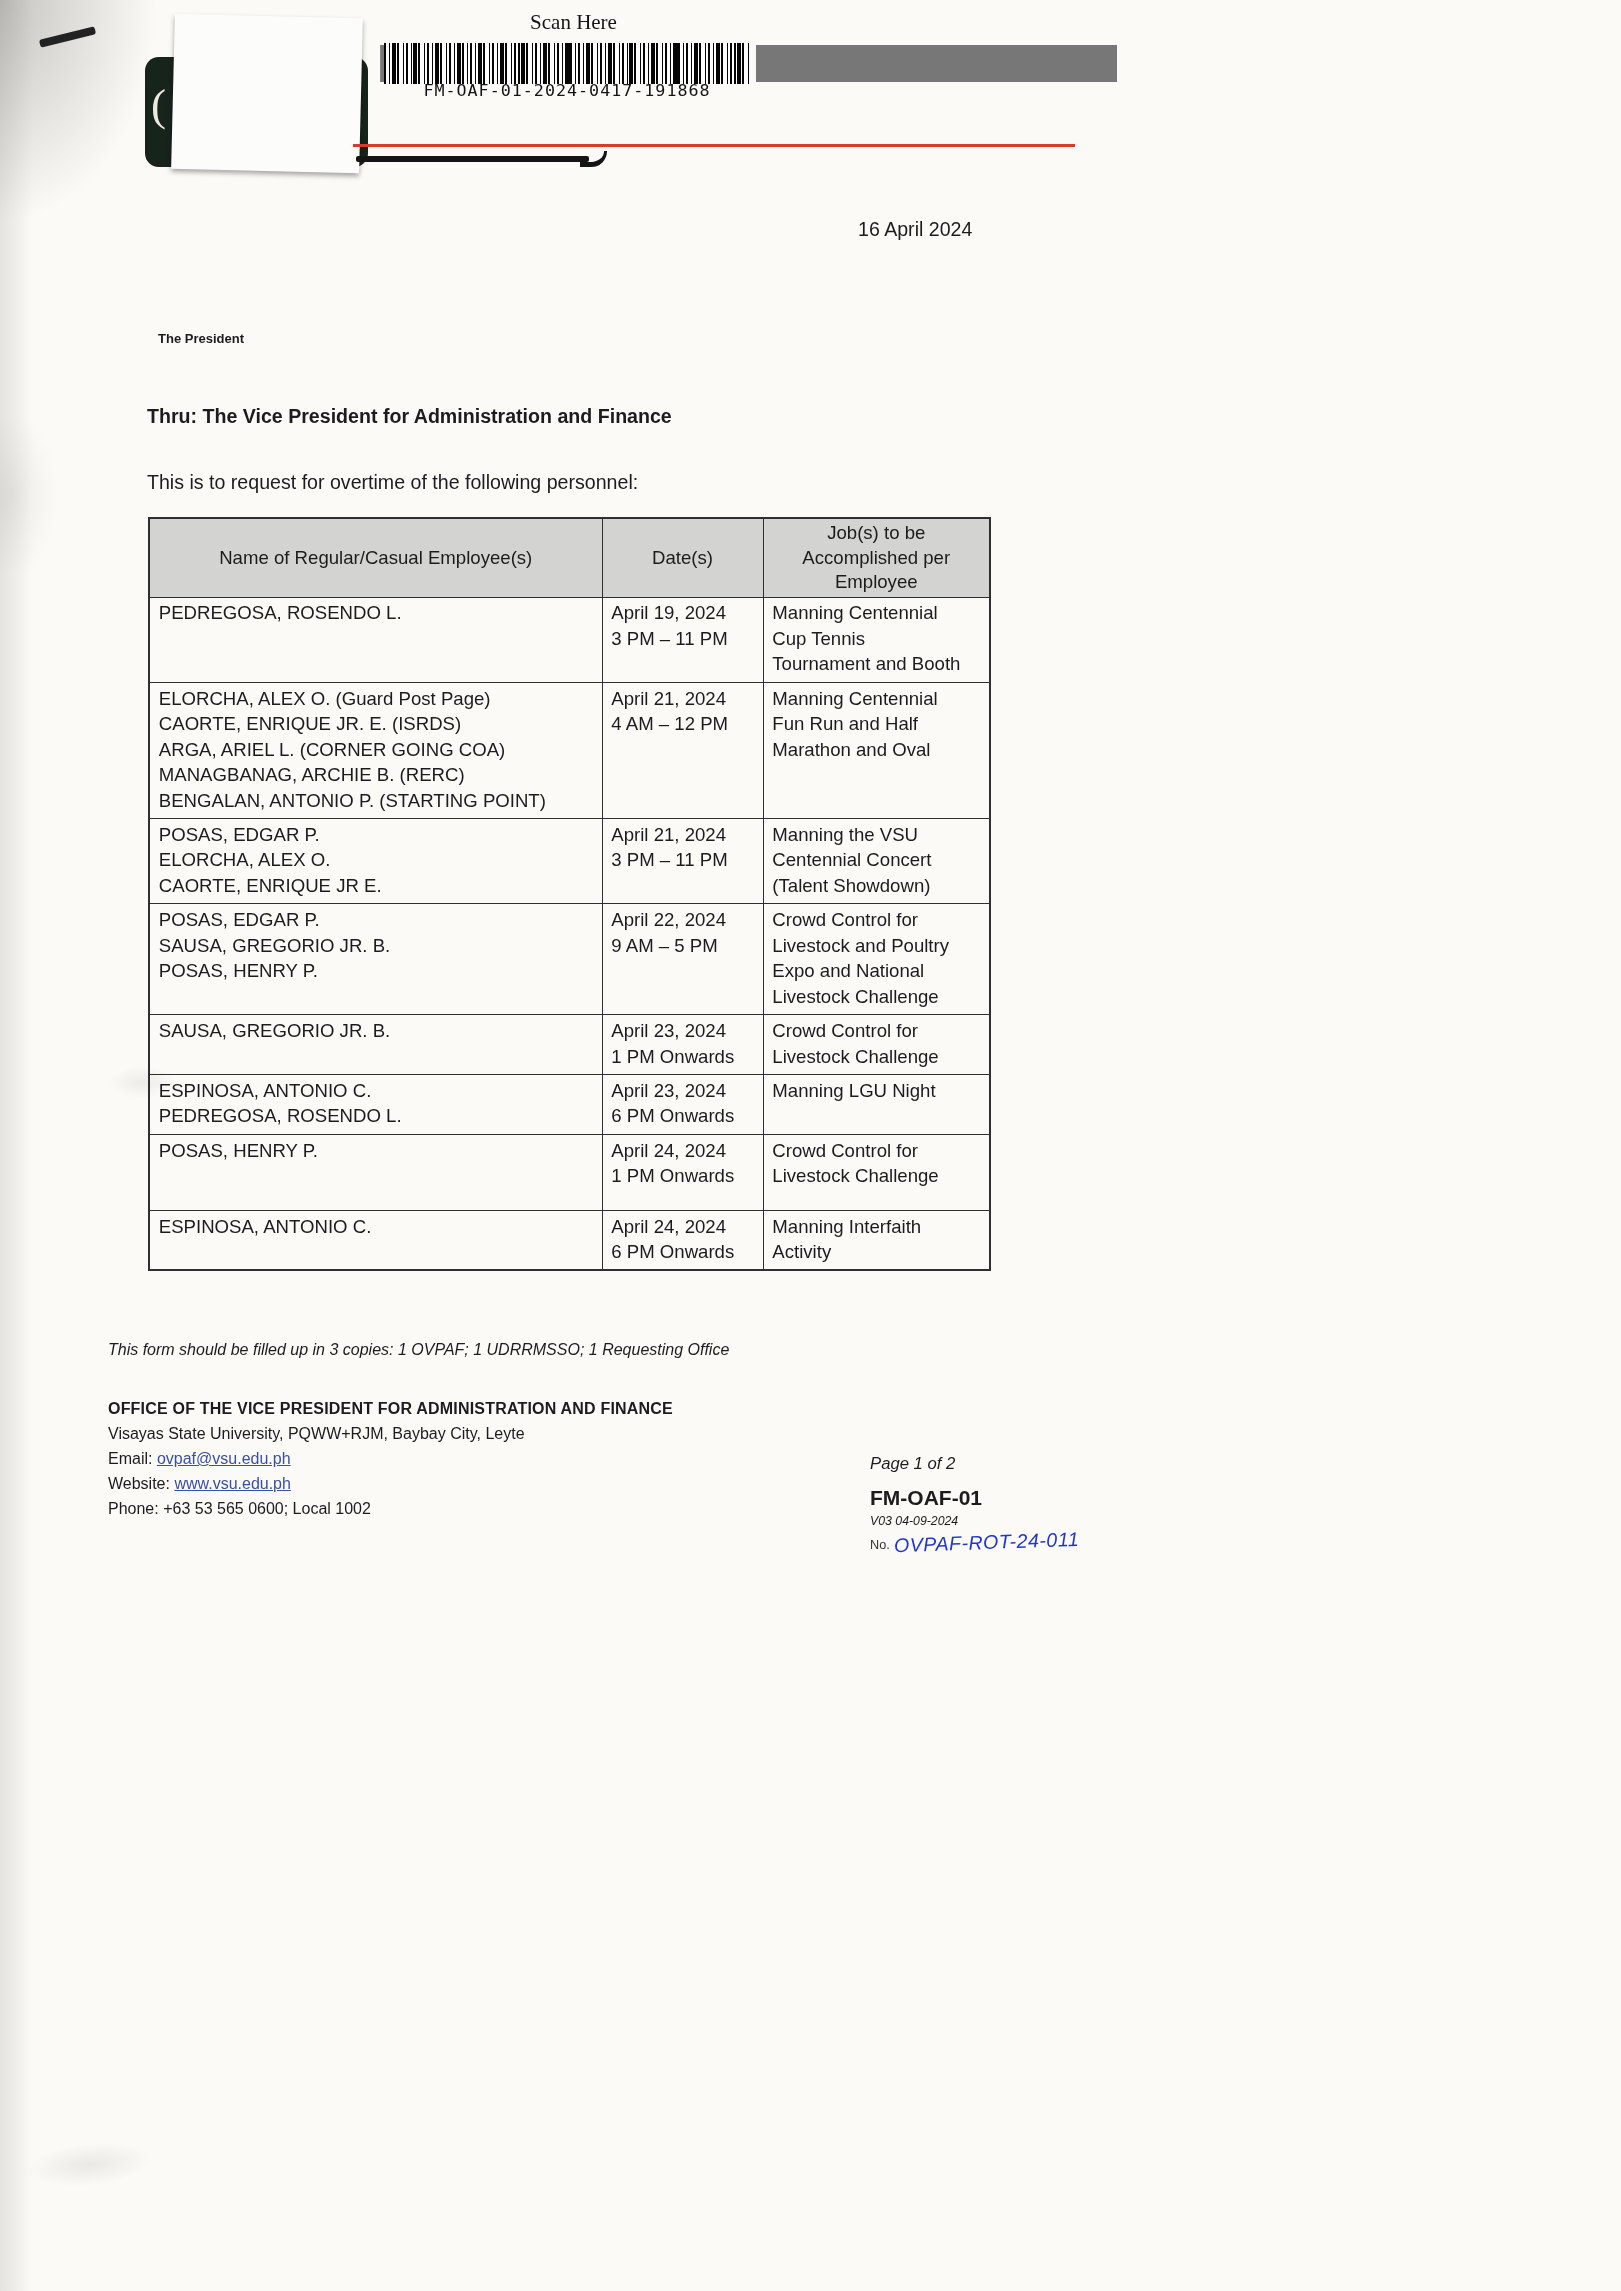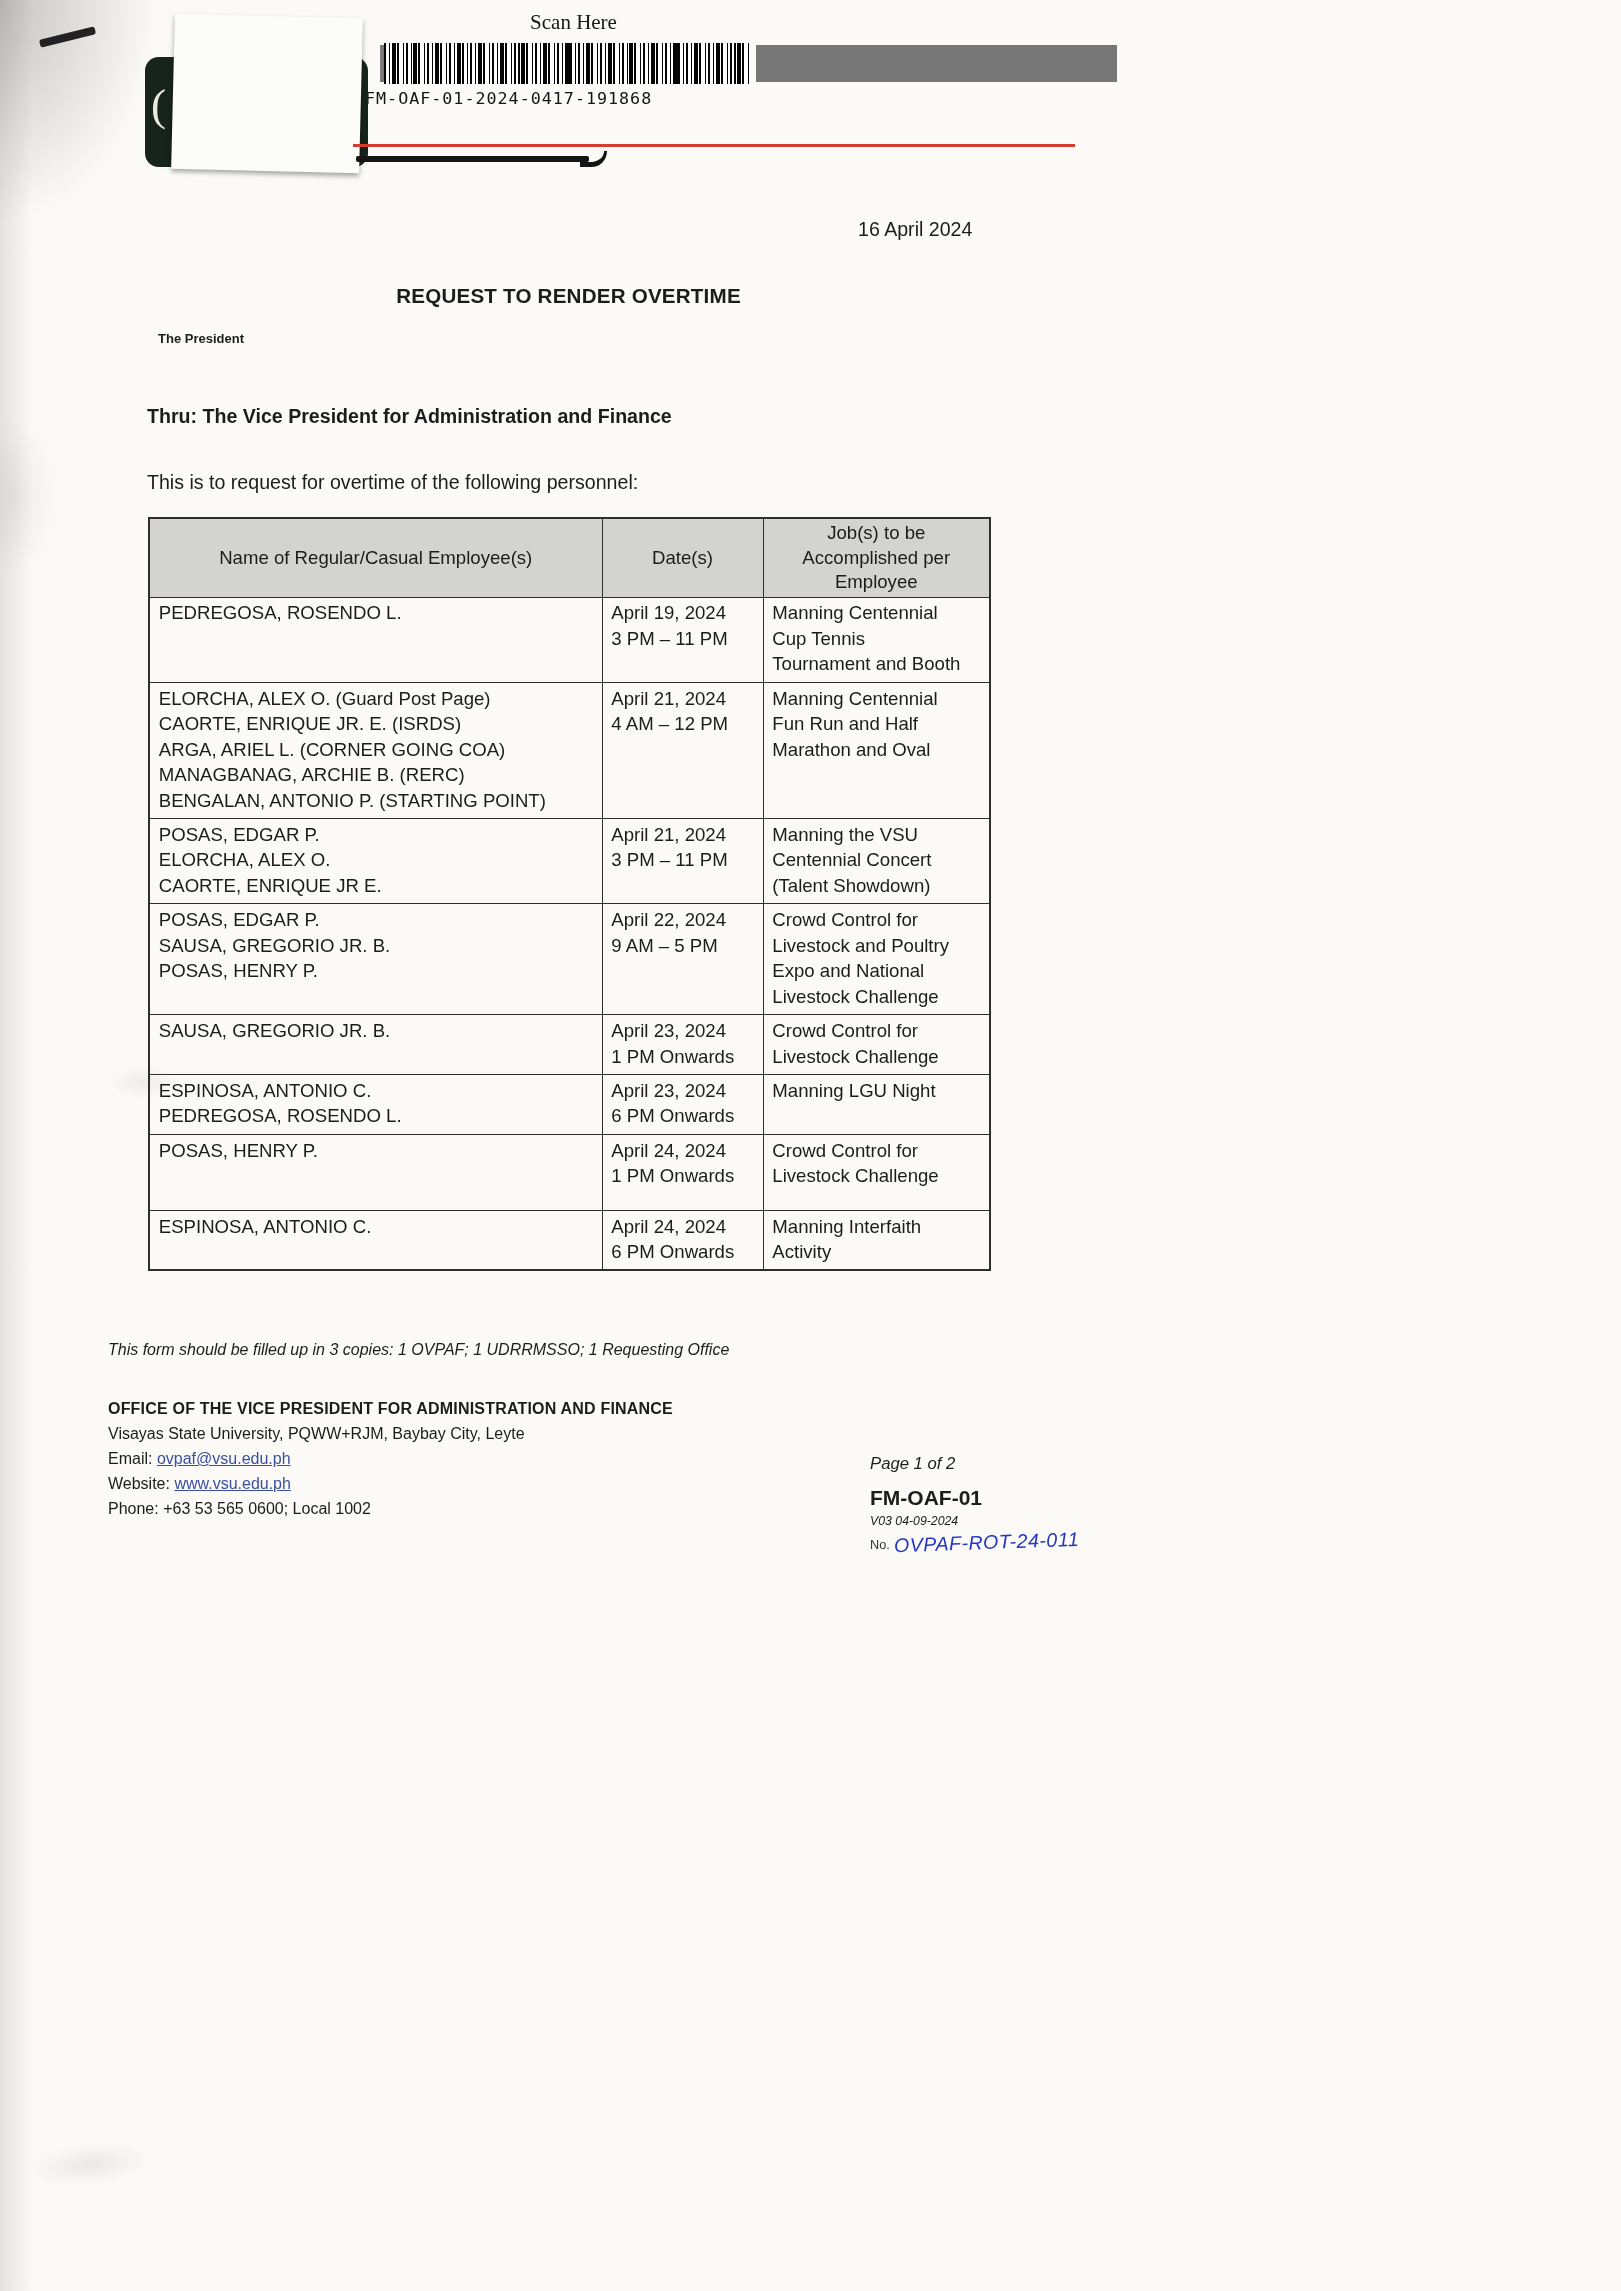--- a/index.html
+++ b/index.html
@@ -28,22 +28,22 @@
     position: absolute; left: 384px; top: 43px; width: 365px; height: 41px;
     background: repeating-linear-gradient(90deg,
       #050505 0 2px,  #fdfdfd 2px 4.9px,
       #050505 4.9px 5.9px, #fdfdfd 5.9px 7.8px,
       #050505 7.8px 11.8px, #fdfdfd 11.8px 12.7px,
       #050505 12.7px 14.7px, #fdfdfd 14.7px 18.6px,
       #050505 18.6px 19.6px, #fdfdfd 19.6px 21.6px);
     box-shadow: -5.9px 0 0 -2px #777, 370px 0 0 -2px #777;
   }
   .barcode-text {
-    position: absolute; left: 365px; top: 88px; width: 404px;
-    text-align: left; font-family: "DejaVu Sans Mono", monospace;
+    position: absolute; left: 365px; top: 80px; width: 404px;
+    text-align: center; font-family: "DejaVu Sans Mono", monospace;
     font-size: 16.7px; letter-spacing: 1px; color: #151515;
   }
 
   
   .logo {
     position: absolute; left: 145px; top: 57px; width: 223px; height: 110px;
     background: #17241b; border-radius: 13.7px;
   }
   .logo-glyph {
     position: absolute; left: 5.9px; top: 21.6px;
@@ -154,21 +154,20 @@
 
   <div class="logo">
     <span class="logo-glyph">(</span>
   </div>
   <div class="paper-overlay"></div>
   <div class="red-line"></div>
   <div class="black-swoosh"></div>
   <div class="swoosh-tail"></div>
 
   <div class="doc-date">16 April 2024</div>
-  <div class="doc-title">REQUEST TO RENDER OVERTIME</div>
   <div class="addressee">The President</div>
   <div class="thru-line">Thru: The Vice President for Administration and Finance</div>
   <div class="intro">This is to request for overtime of the following personnel:</div>
 
   <table class="ot-table">
     <colgroup>
       <col class="c-name">
         <col class="c-date">
         <col class="c-job">
     </colgroup>

